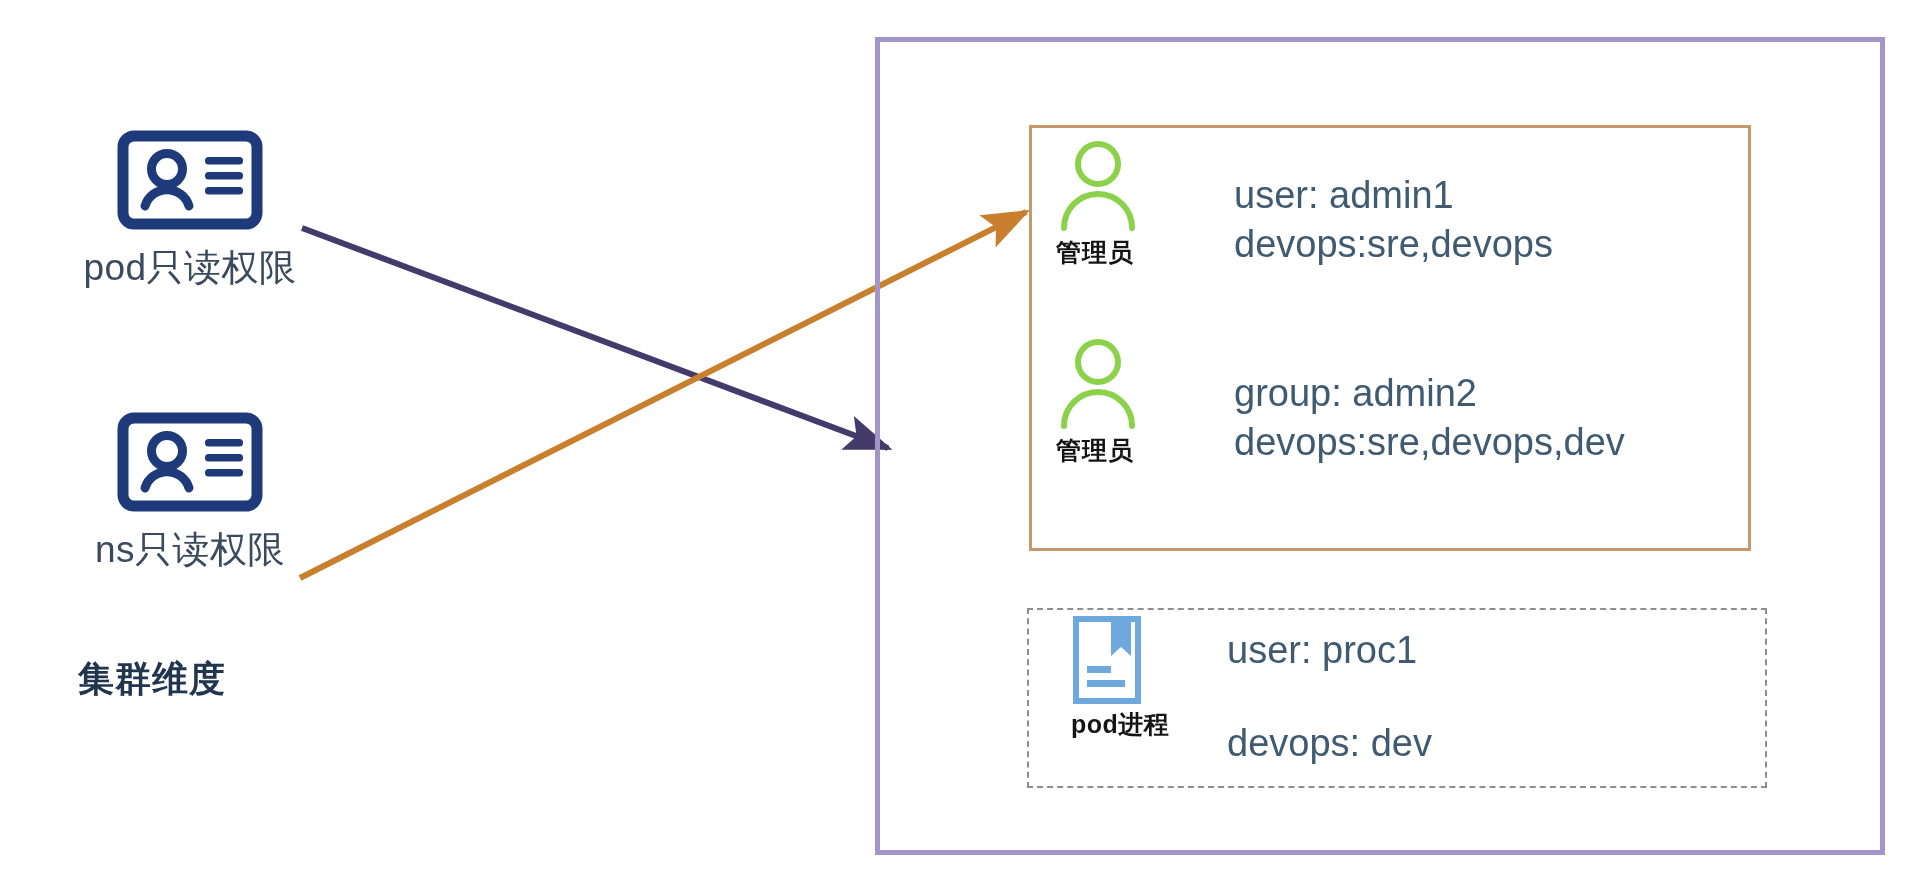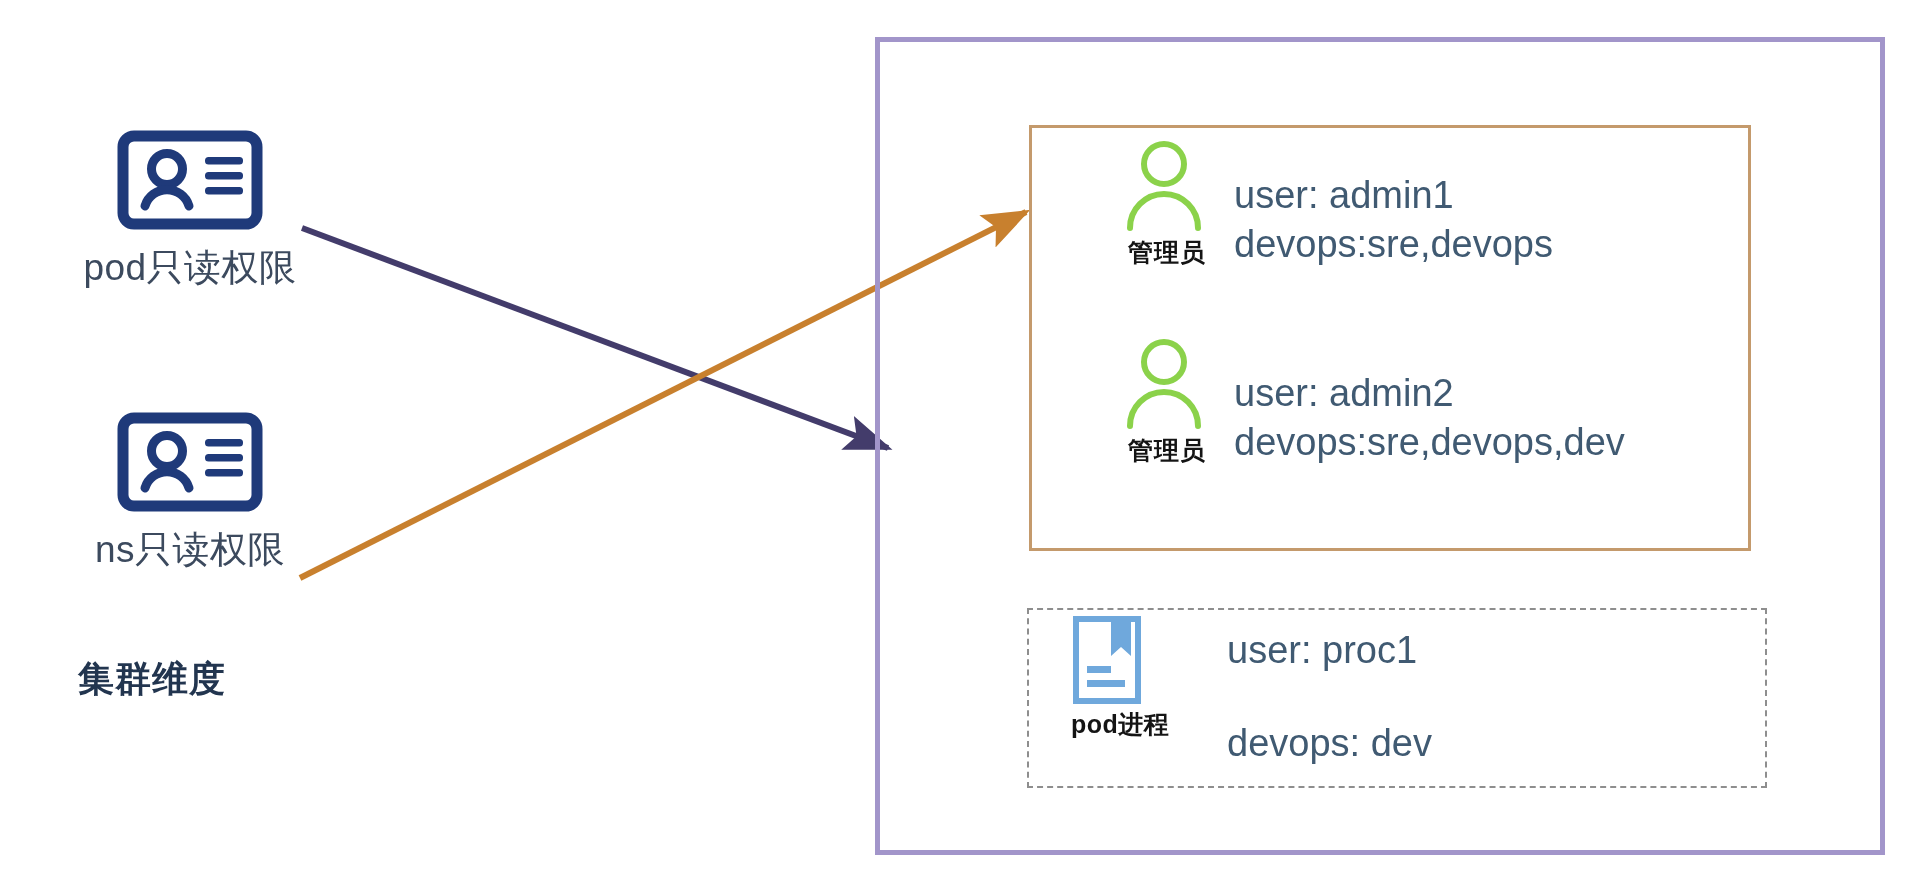--- a/index.html
+++ b/index.html
@@ -94,21 +94,21 @@
     display: flex;
     align-items: flex-start;
   }
   #admin-row-1 { left: 24px;  top: 8px;   }
   #admin-row-2 { left: 24px;  top: 206px; }
 
   .person-cell {
     width: 150px;
     display: flex;
     flex-direction: column;
-    align-items: flex-end;
+    align-items: flex-start;
   }
   .person-icon { width: 84px; height: 96px; display: block; }
   .person-label {
     margin-top: 4px;
     font-size: 25px;
     font-weight: bold;
     color: #141414;
     white-space: nowrap;
     letter-spacing: 1px;
   }
@@ -239,21 +239,21 @@
 
       <div class="person-row" id="admin-row-2">
         <div class="person-cell">
           <svg class="person-icon" viewBox="0 0 84 96">
             <circle cx="42" cy="28" r="20" fill="none" stroke="#8BD24A" stroke-width="6"></circle>
             <path d="M8 92 A34 34 0 0 1 76 92" fill="none" stroke="#8BD24A" stroke-width="6" stroke-linecap="round"></path>
           </svg>
           <div class="person-label">管理员</div>
         </div>
         <div class="id-lines">
-          <div class="id-line">user: admin2</div>
+          <div class="id-line">group: admin2</div>
           <div class="id-line">devops:sre,devops,dev</div>
         </div>
       </div>
 
     </div>
 
     <div id="proc-box" style="left:147px; top:566px;">
       <div id="proc-row">
         <div class="proc-cell">
           <svg class="doc-icon" viewBox="0 0 72 92">

